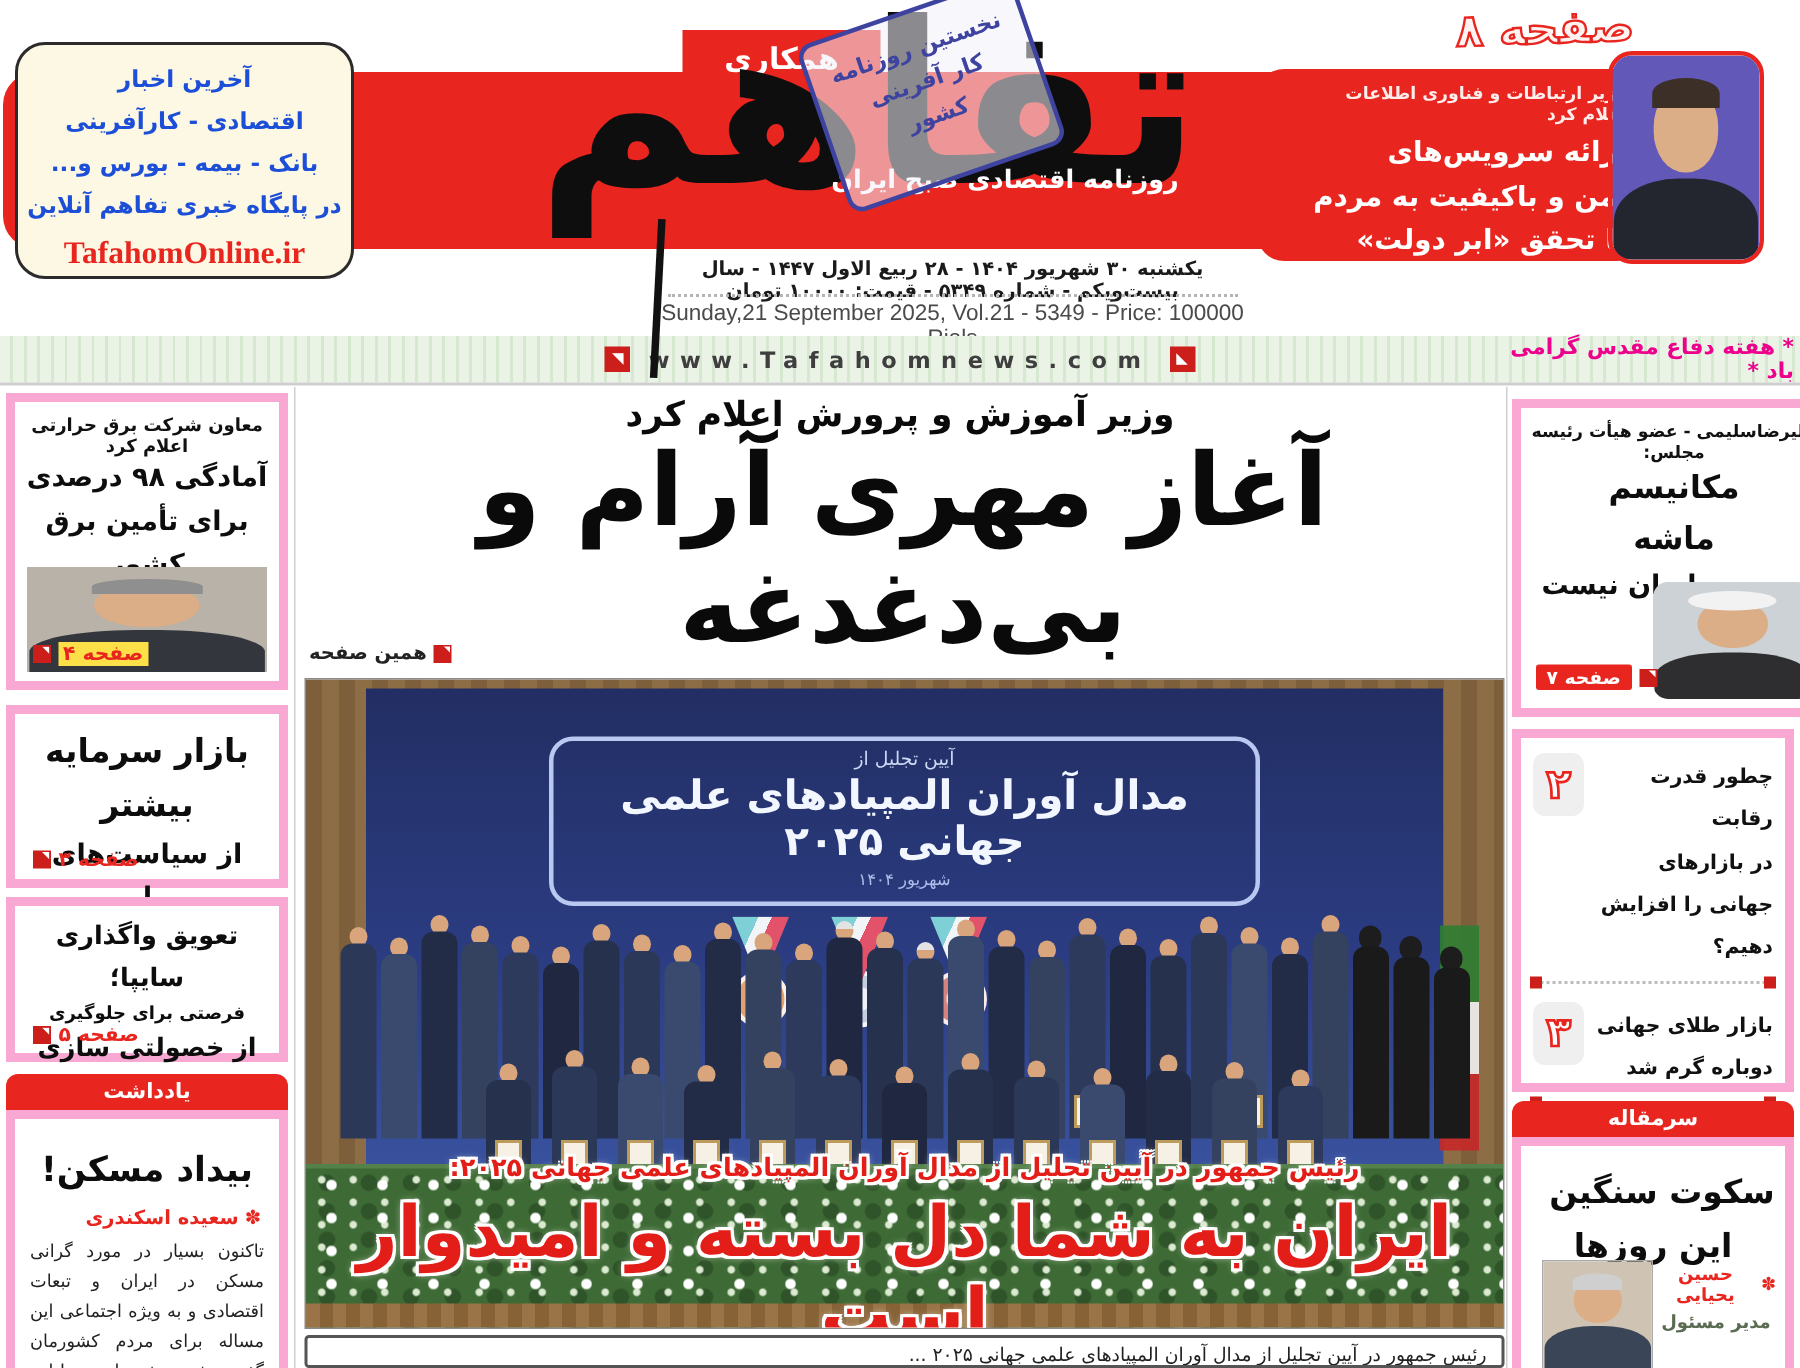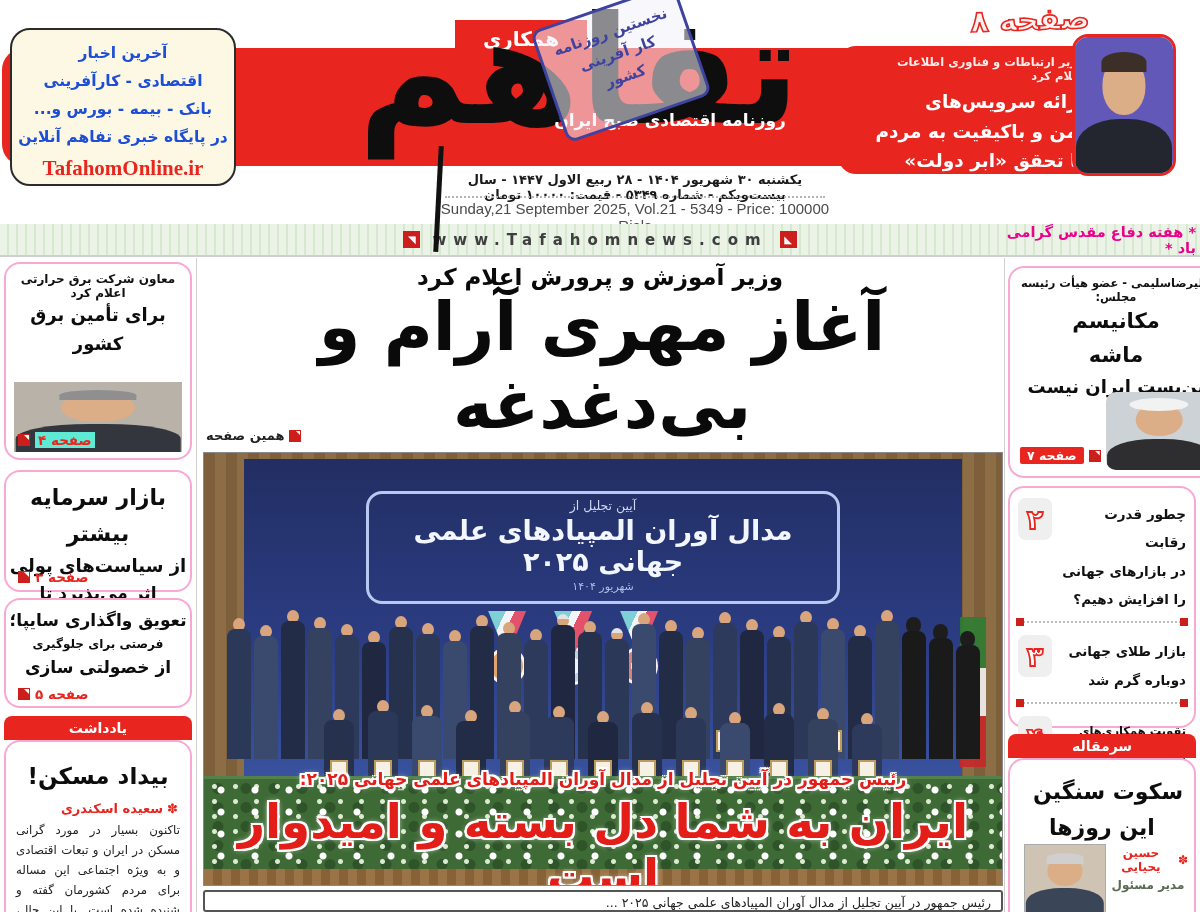--- a/index.html
+++ b/index.html
@@ -46,21 +46,21 @@
           background:var(--skin,#dcae88);border-radius:48%;}
   .p-hair{position:absolute;top:11%;left:50%;transform:translateX(-50%);width:46%;height:15%;
           background:var(--hair,#3c2f28);border-radius:50% 50% 0 0;z-index:2;}
   .p-suit{position:absolute;bottom:-6%;left:50%;transform:translateX(-50%);width:98%;height:46%;
           background:var(--suit,#2b3142);border-radius:45% 45% 0 0;}
   .p-turban{position:absolute;top:8%;left:50%;transform:translateX(-50%);width:56%;height:17%;
           background:#f2f2f2;border-radius:50%;z-index:3;}
 
   
   .col-sep{top:258px;width:1px;height:654px;background:#d0d0d0;}
-  .nbox{position:absolute;border:2px solid #f9a8d4;border-radius:16px;background:#fff;text-align:center;box-sizing:border-box;}
+  .nbox{position:absolute;border:6px solid #f9a8d4;border-radius:0;background:#fff;text-align:center;box-sizing:border-box;}
   .nbox .kick{font-size:12px;font-weight:bold;color:#111;margin-top:8px;}
   .nbox .hl{font-size:19px;font-weight:bold;color:#0d0d0d;line-height:1.62;}
   .pageref{position:absolute;display:flex;align-items:center;gap:5px;direction:ltr;}
   .pageref .plbl{color:#e8251f;font-weight:bold;font-size:13.5px;}
   .corner-ic{width:12px;height:12px;background:#cc1f1b;position:relative;display:inline-block;}
   .corner-ic::after{content:"";position:absolute;right:1px;top:1px;width:5px;height:5px;background:#fff;
                     clip-path:polygon(0 0,100% 0,100% 100%);}
   .redlbl{background:#e8251f;color:#fff;font-weight:bold;font-size:12.5px;padding:1px 7px;border-radius:2px;}
 
   .tab{position:absolute;height:24px;background:#e8251f;border-radius:8px 8px 0 0;color:#fff;font-weight:bold;
@@ -404,31 +404,32 @@
     <div class="hedge"></div>
     <div class="desk"></div>
     <div class="cap-kicker outline-red">رئیس جمهور در آیین تجلیل از مدال آوران المپیادهای علمی جهانی ۲۰۲۵:</div>
     <div class="cap-head outline-red">ایران به شما دل بسته و امیدوار است</div>
   </div>
 
   <div class="abs lead-strip">رئیس جمهور در آیین تجلیل از مدال آوران المپیادهای علمی جهانی ۲۰۲۵ ...</div>
 
   <div class="nbox" style="left:4px;top:262px;width:188px;height:198px;">
     <div class="kick">معاون شرکت برق حرارتی اعلام کرد</div>
+    <div class="hl" style="font-size:18px;">آمادگی ۹۸ درصدی</div>
     <div class="hl" style="font-size:18px;">برای تأمین برق کشور</div>
     <div style="position:absolute;left:8px;right:8px;bottom:6px;height:70px;">
       <div class="portrait" style="--bg:#b9b2a8;--suit:#33363c;--hair:#8f8f8f;">
         <i class="p-hair"></i>
           <i class="p-head"></i>
           <i class="p-suit"></i>
       </div>
     </div>
     <div class="pageref" style="left:12px;bottom:10px;z-index:3;">
       <span class="corner-ic"></span>
-      <span class="plbl" style="background:#5eead4;padding:0 3px;">صفحه ۴</span>
+      <span class="plbl" style="background:#fde047;padding:0 3px;">صفحه ۴</span>
     </div>
   </div>
 
   <div class="nbox" style="left:4px;top:470px;width:188px;height:122px;">
     <div class="hl" style="margin-top:8px;font-size:22px;">بازار سرمایه بیشتر</div>
     <div class="hl" style="font-size:18px;">از سیاست‌های پولی</div>
     <div class="hl" style="font-size:17px;">اثر می‌پذیرد تا تحریم‌ها</div>
     <div class="pageref" style="left:12px;bottom:5px;">
       <span class="corner-ic"></span>
       <span class="plbl">صفحه ۳</span>

